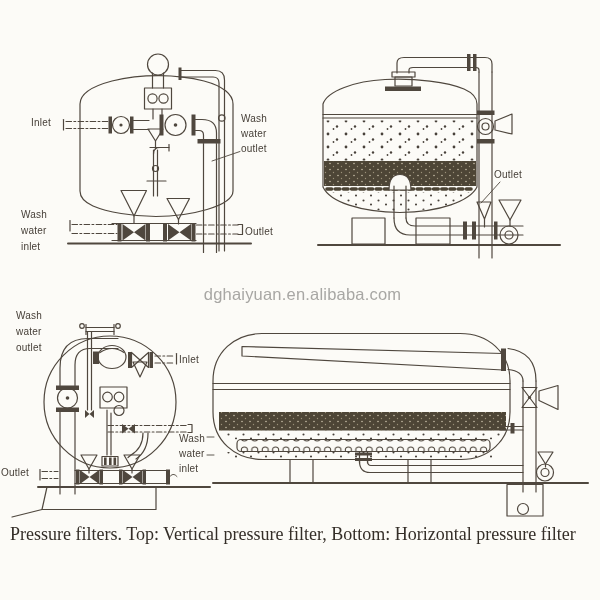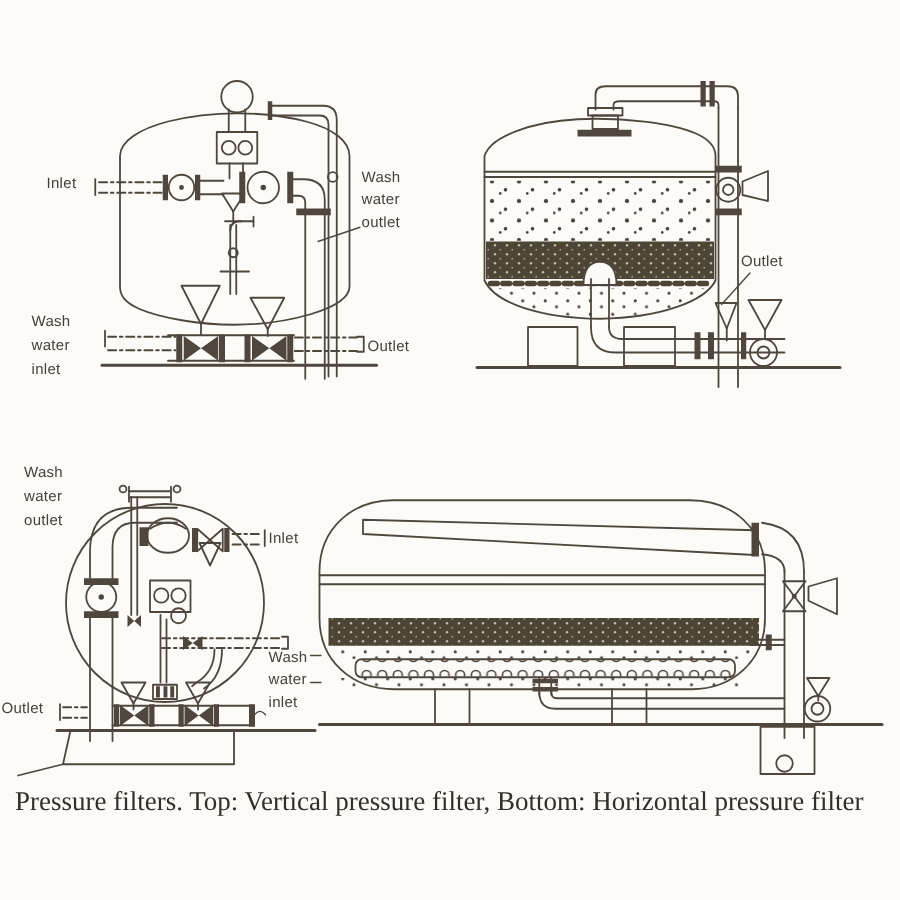--- a/index.html
+++ b/index.html
@@ -371,14 +371,15 @@
 
   <div class="lbl lh16" style="left:16px;top:308px;">Wash
 water
 outlet</div>
   <div class="lbl" style="left:179px;top:352px;">Inlet</div>
   <div class="lbl" style="left:179px;top:431px;">Wash
 water
 inlet</div>
   <div class="lbl" style="left:1px;top:465px;">Outlet</div>
 
+  <div class="watermark">dghaiyuan.en.alibaba.com</div>
   <div class="caption">Pressure filters. Top: Vertical pressure filter, Bottom: Horizontal pressure filter</div>
 </div>
 
 </body></html>

